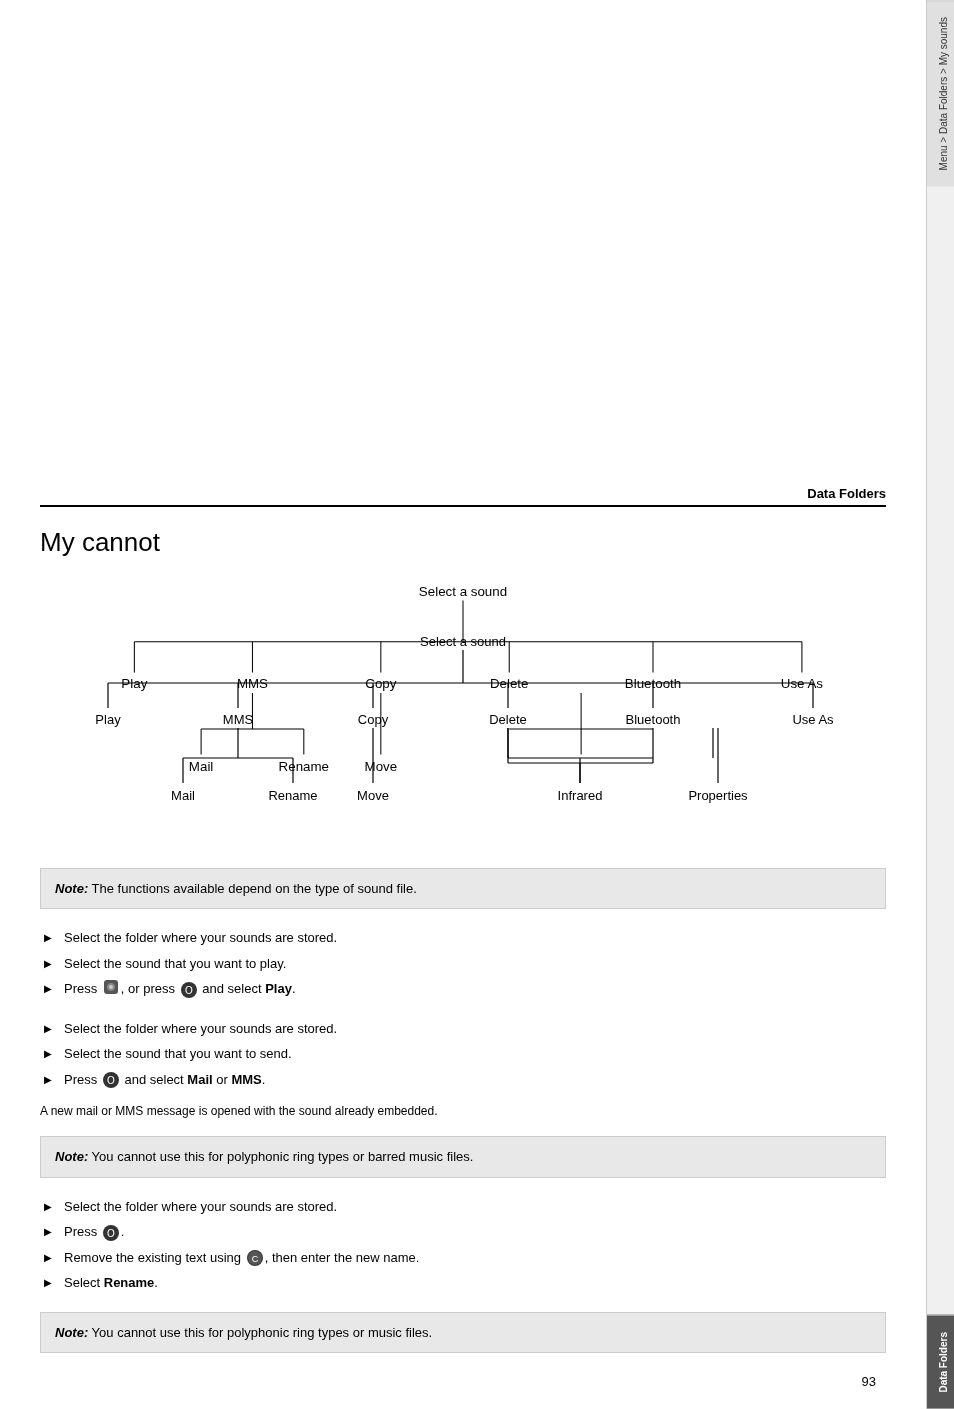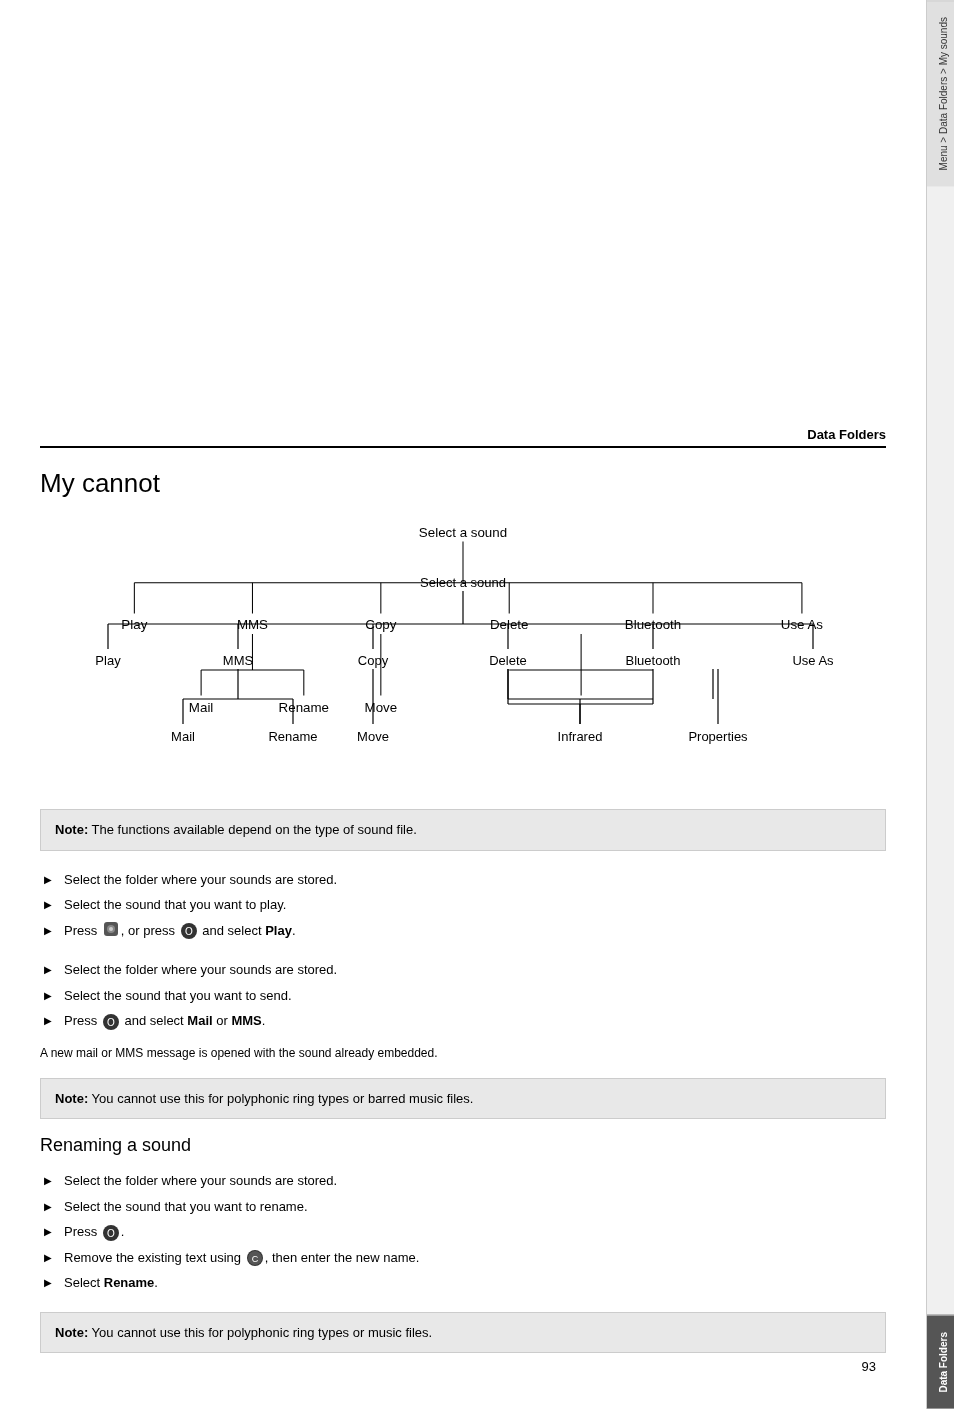--- a/index.html
+++ b/index.html
@@ -63,20 +63,21 @@
       background: #e8e8e8;
       border: 1px solid #ccc;
       padding: 10px 14px;
       margin: 16px 0;
       font-size: 13px;
       line-height: 1.5;
     }
 
     .note-box .note-label {
       font-weight: bold;
+      font-style: italic;
     }
 
     .subsection-title {
       font-size: 18px;
       font-weight: normal;
       margin: 16px 0 8px 0;
       color: #000;
     }
 
     .bullet-list {
@@ -119,21 +120,21 @@
     }
 
     .paragraph {
       font-size: 12px;
       line-height: 1.5;
       margin: 8px 0;
     }
 
     .page-number {
       position: absolute;
-      bottom: 35px;
+      bottom: 20px;
       right: 50px;
       font-size: 13px;
     }
 
     
     .tabs-right {
       display: flex;
       flex-direction: column;
       width: 28px;
       min-height: 1409px;
@@ -304,24 +305,22 @@
               <circle cx="8" cy="8" r="7" fill="#333"></circle>
               <text x="8" y="12" text-anchor="middle" fill="white" font-size="10">O</text>
             </svg></span> and select <strong>Mail</strong> or <strong>MMS</strong>.</li>
     </ul>
     <p class="paragraph">A new mail or MMS message is opened with the sound already embedded.</p>
 
     <div class="note-box">
       <span class="note-label">Note:</span><span> You cannot use this for polyphonic ring types or barred music files.</span>
     </div>
 
-    <h2 class="subsection-title">Renaming a sound</h2>
     <ul class="bullet-list">
       <li>Select the folder where your sounds are stored.</li>
-      <li>Select the sound that you want to rename.</li>
       <li>Press <span class="inline-icon"><svg width="16" height="16" viewBox="0 0 16 16">
               <circle cx="8" cy="8" r="7" fill="#333"></circle>
               <text x="8" y="12" text-anchor="middle" fill="white" font-size="10">O</text>
             </svg></span>.</li>
       <li>Remove the existing text using <span class="inline-icon"><svg width="16" height="16" viewBox="0 0 16 16">
               <circle cx="8" cy="8" r="7" fill="#555"></circle>
               <text x="8" y="12" text-anchor="middle" fill="white" font-size="9">C</text>
             </svg></span>, then enter the new name.</li>
       <li>Select <strong>Rename</strong>.</li>
     </ul>

